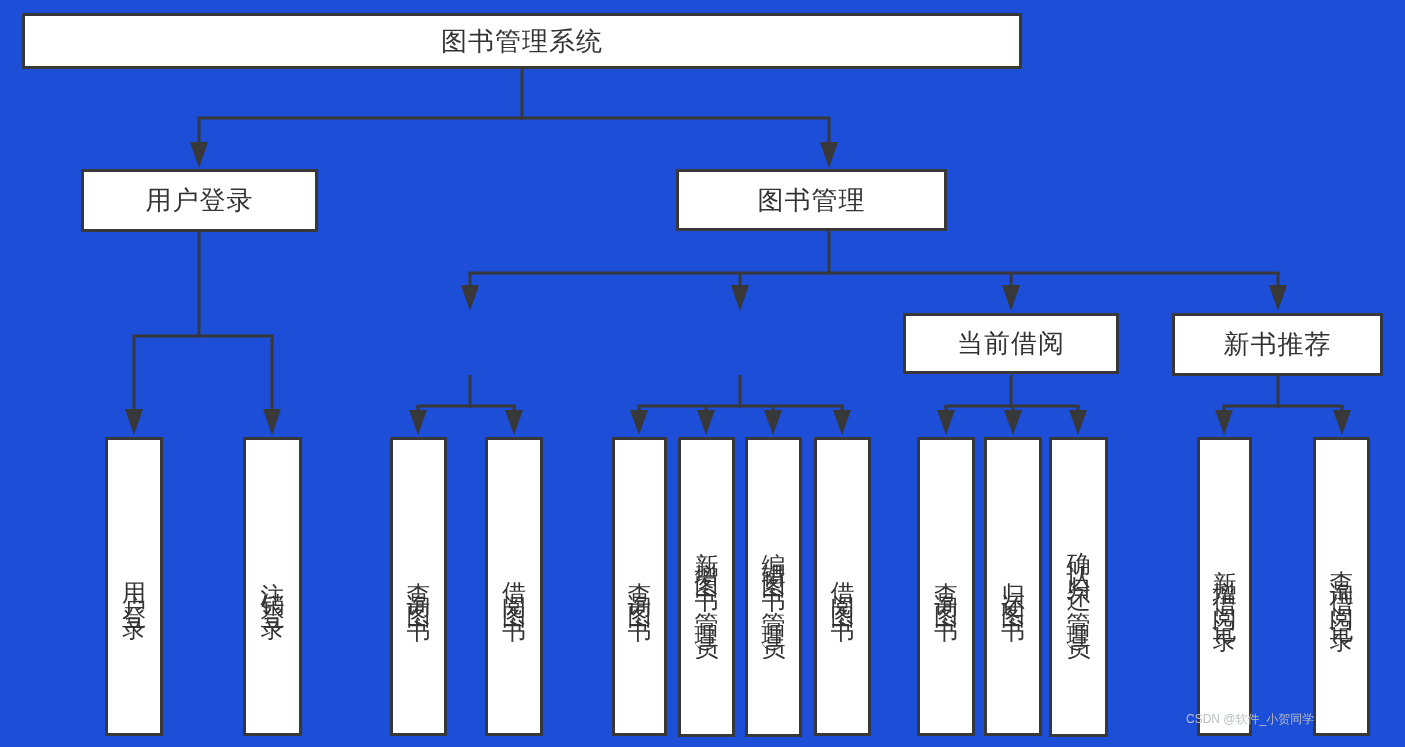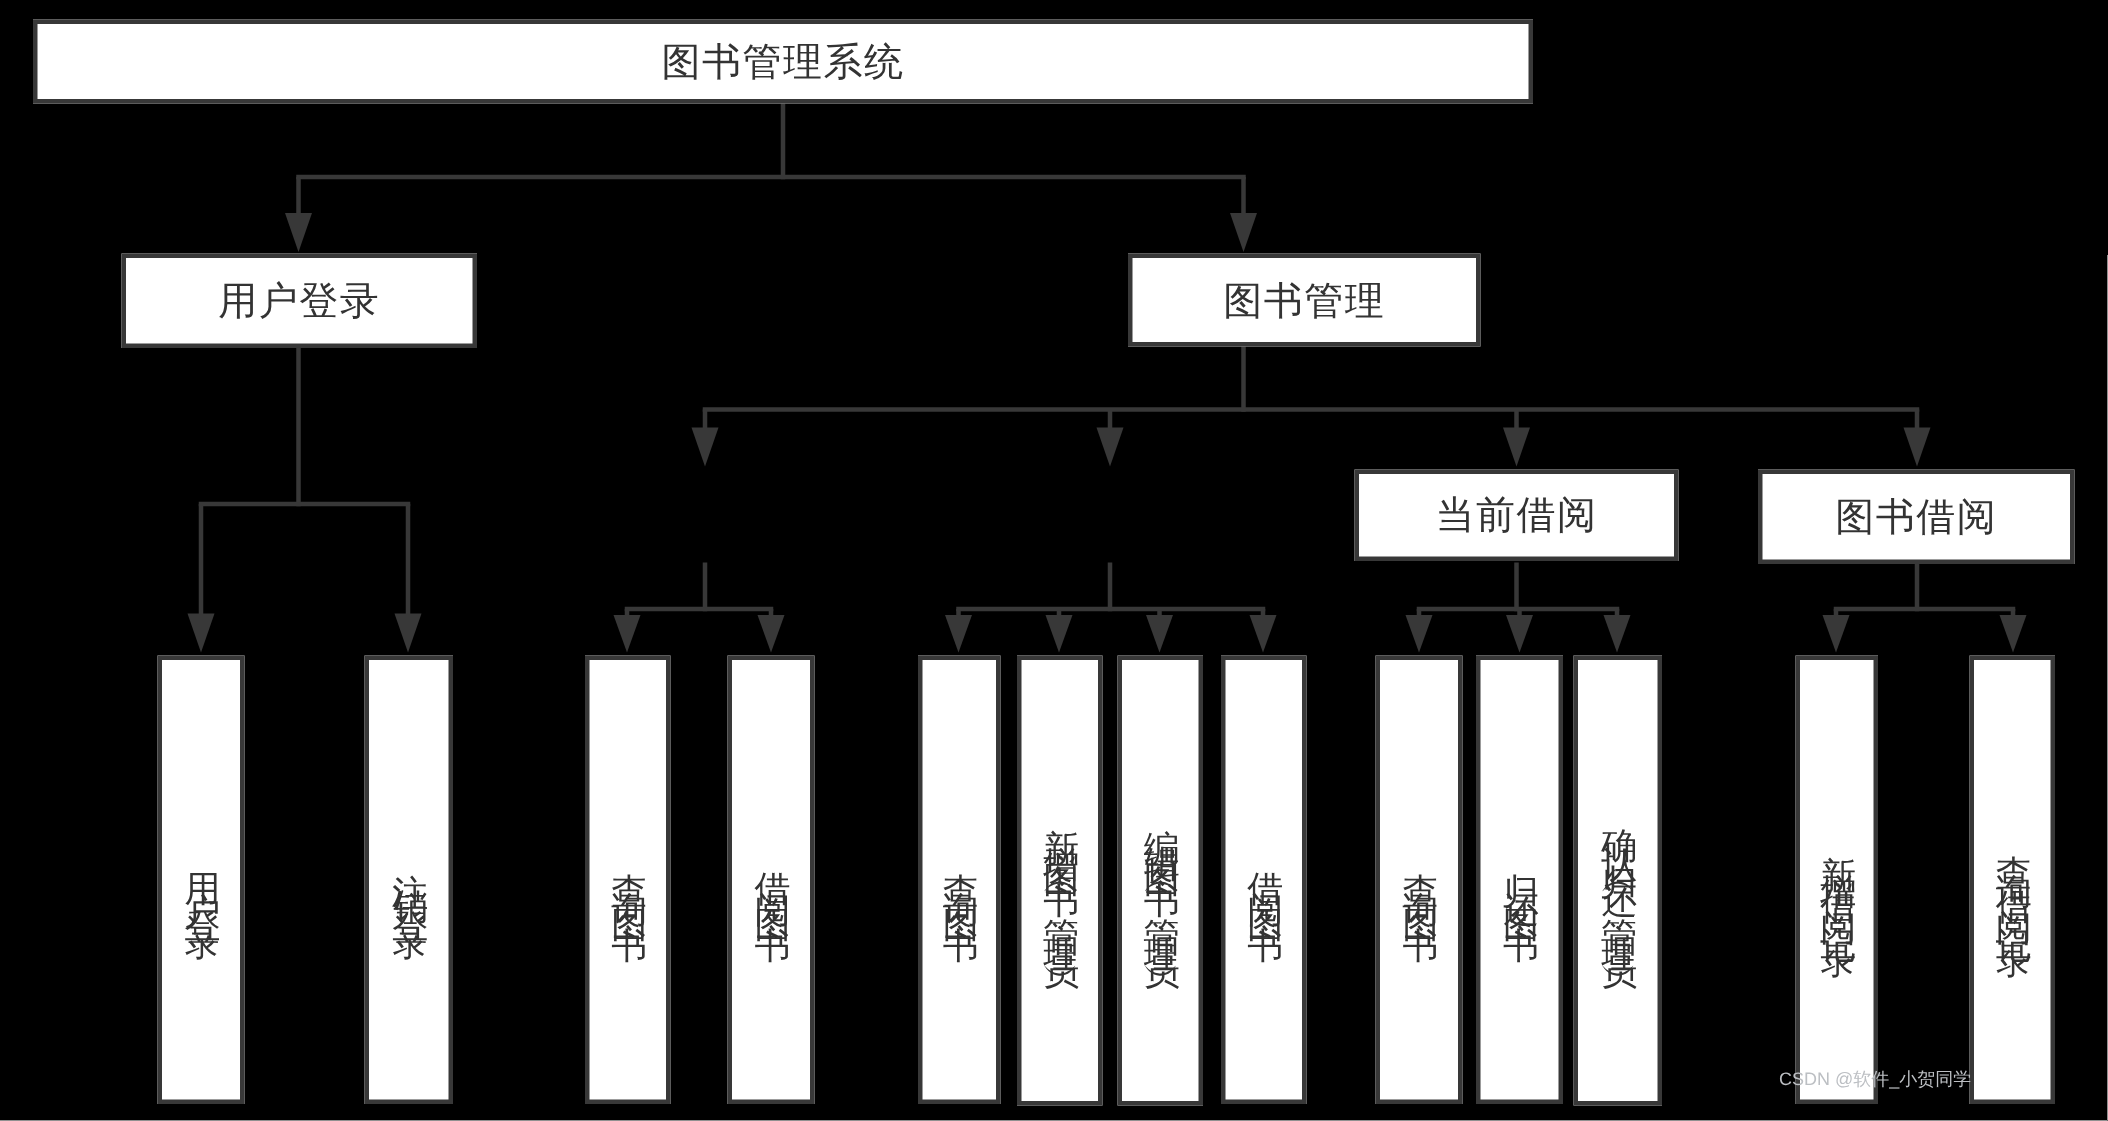--- a/index.html
+++ b/index.html
@@ -1,19 +1,19 @@
 <!DOCTYPE html>
 <html><head>
 <meta charset="utf-8">
 <style>
   html,body{margin:0;padding:0;background:#ffffff;}
   .canvas{
     position:relative;
     width:1405px;height:747px;
-    background:#000000;
+    background:#1d4ed8;
     overflow:hidden;
     font-family:"Liberation Sans", sans-serif;
   }
   .connectors{
     position:absolute;left:0;top:0;width:1405px;height:747px;
   }
   .box{
     position:absolute;
     box-sizing:border-box;
     border:3px solid #383838;
@@ -124,29 +124,29 @@
     </g>
   </svg>
 
   <div class="box" style="left:22px;top:13px;width:1000px;height:56px">
     <span class="hlabel">图书管理系统</span>
   </div>
 
   <div class="box" style="left:81px;top:169px;width:237px;height:63px">
     <span class="hlabel">用户登录</span>
   </div>
-  <div class="box" style="left:752px;top:169px;width:235px;height:62px">
+  <div class="box" style="left:676px;top:169px;width:271px;height:62px">
     <span class="hlabel">图书管理</span>
   </div>
 
   <div class="box" style="left:903px;top:313px;width:216px;height:61px">
     <span class="hlabel">当前借阅</span>
   </div>
   <div class="box" style="left:1172px;top:313px;width:211px;height:63px">
-    <span class="hlabel">图书借阅</span>
+    <span class="hlabel">新书推荐</span>
   </div>
 
   <div class="box leaf" style="left:105px;top:437px;width:58px;height:299px">
     <span class="vlabel">用户登录</span>
   </div>
   <div class="box leaf" style="left:243px;top:437px;width:59px;height:299px">
     <span class="vlabel">注销登录</span>
   </div>
 
   <div class="box leaf" style="left:390px;top:437px;width:57px;height:299px">

